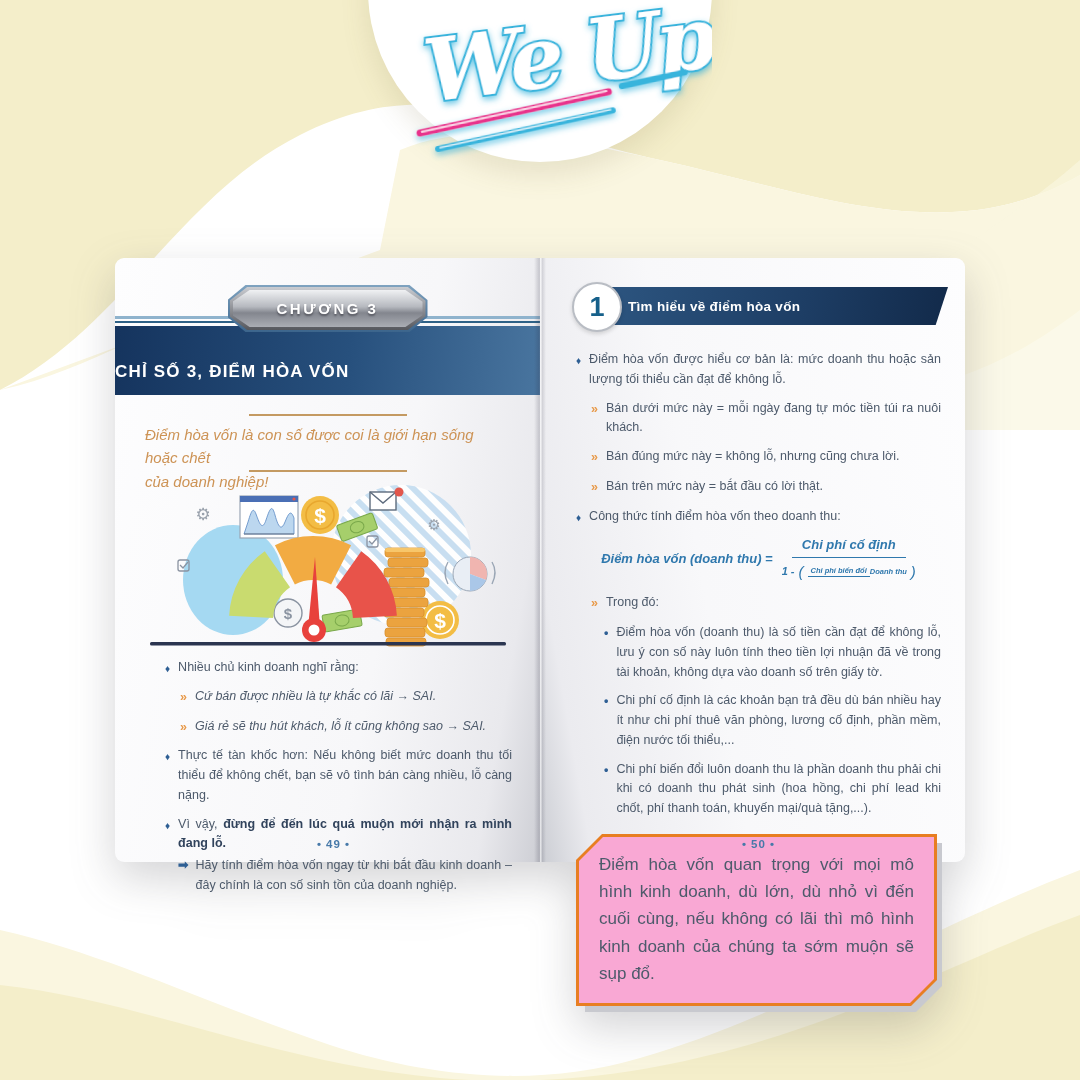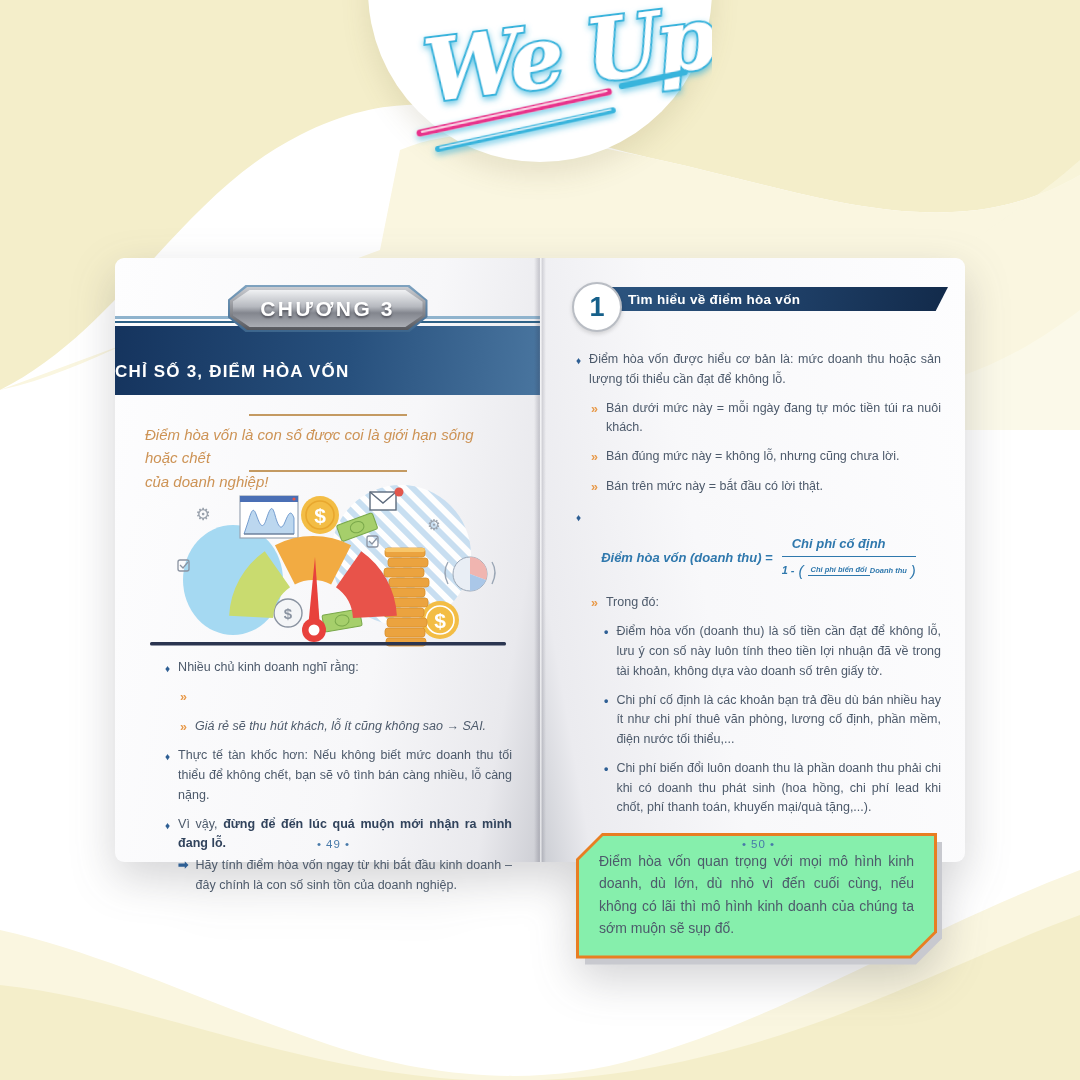--- a/index.html
+++ b/index.html
@@ -33,21 +33,21 @@
     display:flex;align-items:flex-end;justify-content:flex-start;}
   .chapter-title{color:#ffffff;font-weight:bold;font-size:17px;letter-spacing:1.2px;padding-bottom:13px;}
   .badge{position:absolute;left:50%;top:27px;transform:translateX(-50%);width:200px;height:47px;z-index:3;}
   .badge .rim{position:absolute;inset:0;background:linear-gradient(180deg,#7fa3c0,#3c658c);
     clip-path:polygon(9% 0,91% 0,100% 32%,100% 68%,91% 100%,9% 100%,0 68%,0 32%);}
   .badge .metal-dark{position:absolute;inset:2px;background:linear-gradient(180deg,#caccd1,#55575d);
     clip-path:polygon(9% 0,91% 0,100% 32%,100% 68%,91% 100%,9% 100%,0 68%,0 32%);}
   .badge .metal{position:absolute;inset:5px;background:linear-gradient(180deg,#f0f1f3 0%,#b6b9bf 45%,#83868e 62%,#aaadb4 100%);
     clip-path:polygon(9% 0,91% 0,100% 32%,100% 68%,91% 100%,9% 100%,0 68%,0 32%);}
   .badge .badge-label{position:absolute;inset:0;display:flex;align-items:center;justify-content:center;
-    color:#ffffff;font-weight:bold;font-size:21px;letter-spacing:2.5px;text-shadow:0 2px 2px rgba(40,40,50,.55);}
+    color:#ffffff;font-weight:bold;font-size:15px;letter-spacing:2.5px;text-shadow:0 2px 2px rgba(40,40,50,.55);}
 
   .gold-rule{position:absolute;left:50%;transform:translateX(-50%);width:158px;height:2px;background:#c49a62;}
   .quote{position:absolute;left:30px;right:30px;top:165px;text-align:left;
     color:#cd9355;font-style:italic;font-size:15px;line-height:1.55;}
 
   .illus{position:absolute;left:33px;top:224px;width:360px;height:175px;}
 
   
   .col{position:absolute;font-size:12.5px;line-height:1.58;color:#4d5a6b;text-align:justify;}
   .col-left{left:50px;right:28px;top:400px;}
@@ -58,52 +58,52 @@
   .m-chevron{color:#e89a4a;font-weight:bold;}
   .m-dot{color:#2e5f94;font-weight:bold;}
   .sub{margin-left:15px;}
   .sub2{margin-left:28px;}
   .it{font-style:italic;}
   .bold-navy{font-weight:bold;color:#31435c;}
   .arrow-line{display:flex;gap:7px;margin-top:2px;}
   .big-arrow{color:#2e5f94;font-weight:bold;}
 
   
-  .section-banner{position:absolute;left:56px;top:29px;width:352px;height:24px;
+  .section-banner{position:absolute;left:56px;top:29px;width:352px;height:38px;
     background:linear-gradient(100deg,#2d5681 0%,#1d3d64 60%,#122a4a 100%);
     clip-path:polygon(0 0,100% 0,96.5% 100%,0 100%);
     display:flex;align-items:center;padding-left:32px;box-sizing:border-box;}
   .section-banner span{color:#ffffff;font-weight:bold;font-size:13.5px;letter-spacing:.3px;}
   .section-circle{position:absolute;left:32px;top:24px;width:46px;height:46px;border-radius:50%;
     background:#ffffff;border:2px solid #b9bdc4;box-shadow:0 2px 4px rgba(0,0,0,.15);
     display:flex;align-items:center;justify-content:center;z-index:2;}
   .section-circle span{color:#16608a;font-weight:bold;font-size:27px;}
 
   
   .formula{display:flex;justify-content:center;align-items:center;gap:9px;margin:4px 0 10px 0;
     color:#2f78ad;font-style:italic;font-weight:bold;font-size:13px;}
-  .frac{display:inline-flex;flex-direction:column;}
+  .frac{display:inline-flex;flex-direction:column;align-items:center;}
   .frac .num{border-bottom:1.6px solid #2f78ad;padding:0 10px 1px 10px;}
   .frac .den{display:flex;align-items:center;gap:4px;padding-top:2px;font-size:11px;}
   .frac-sm{display:inline-flex;align-items:center;font-size:7.5px;line-height:1.3;}
   .frac-sm .num-sm{border-bottom:1px solid #2f78ad;padding:0 3px;}
   .paren{font-size:15px;font-weight:normal;}
 
   
   .callout{position:relative;margin-top:15px;margin-right:4px;}
   .co-shadow{position:absolute;left:9px;top:9px;right:-5px;bottom:-6px;background:#c8c9cf;
     clip-path:polygon(26px 0,100% 0,100% calc(100% - 26px),calc(100% - 26px) 100%,0 100%,0 26px);}
   .co-border{position:relative;background:#e87e22;
     clip-path:polygon(26px 0,100% 0,100% calc(100% - 26px),calc(100% - 26px) 100%,0 100%,0 26px);padding:3px;}
-  .co-inner{background:#86efac;
+  .co-inner{background:#f9a8d4;
     clip-path:polygon(24px 0,100% 0,100% calc(100% - 24px),calc(100% - 24px) 100%,0 100%,0 24px);
-    padding:14px 20px 16px 20px;font-size:14px;line-height:1.6;color:#4d5a6b;text-align:justify;}
+    padding:14px 20px 16px 20px;font-size:17px;line-height:1.6;color:#4d5a6b;text-align:justify;}
 
   .page-num{position:absolute;bottom:12px;left:12px;right:0;text-align:center;
-    color:#4779a9;font-weight:normal;font-size:11.5px;letter-spacing:1px;}
+    color:#4779a9;font-weight:bold;font-size:11.5px;letter-spacing:1px;}
 </style>
 </head>
 <body>
 
 <div class="canvas">
 
   <svg class="bg-waves" viewBox="0 0 1080 1080" aria-hidden="true">
     <path d="M0,0 H1080 V175 C950,250 820,195 660,160 C500,125 430,70 300,135 C180,195 120,330 0,390 Z" fill="#f4eeca"></path>
     <path d="M0,390 C140,360 240,250 420,270 C600,292 700,420 880,395 C980,382 1040,340 1080,310 L1080,175 C950,250 820,195 660,160 C560,138 470,120 400,150 L380,250 Z" fill="#faf6e0"></path>
     <path d="M1080,160 C1000,230 930,260 860,330 C800,395 780,430 720,430 L1080,430 Z" fill="#faf6e0" opacity="0.7"></path>
@@ -250,20 +250,21 @@
         <rect x="2" y="160" width="356" height="3.4" fill="#2b3550" rx="1.5"></rect>
       </svg>
 
       <div class="col col-left">
         <div class="li">
           <span class="marker m-diamond">♦</span>
           <span>Nhiều chủ kinh doanh nghĩ rằng:</span>
         </div>
         <div class="li sub">
           <span class="marker m-chevron">»</span>
+          <span class="it">Cứ bán được nhiều là tự khắc có lãi → SAI.</span>
         </div>
         <div class="li sub">
           <span class="marker m-chevron">»</span>
           <span class="it">Giá rẻ sẽ thu hút khách, lỗ ít cũng không sao → SAI.</span>
         </div>
         <div class="li">
           <span class="marker m-diamond">♦</span>
           <span>Thực tế tàn khốc hơn: Nếu không biết mức doanh thu tối thiểu để không chết, bạn sẽ vô tình bán càng nhiều, lỗ càng nặng.</span>
         </div>
         <div class="li">
@@ -301,20 +302,21 @@
         <div class="li sub">
           <span class="marker m-chevron">»</span>
           <span>Bán đúng mức này = không lỗ, nhưng cũng chưa lời.</span>
         </div>
         <div class="li sub">
           <span class="marker m-chevron">»</span>
           <span>Bán trên mức này = bắt đầu có lời thật.</span>
         </div>
         <div class="li">
           <span class="marker m-diamond">♦</span>
+          <span>Công thức tính điểm hòa vốn theo doanh thu:</span>
         </div>
 
         <div class="formula">
           <span>Điểm hòa vốn (doanh thu) =</span>
           <span class="frac">
             <span class="num">Chi phí cố định</span>
             <span class="den">
               <span>1 -</span>
               <span class="paren">(</span>
               <span class="frac-sm">

